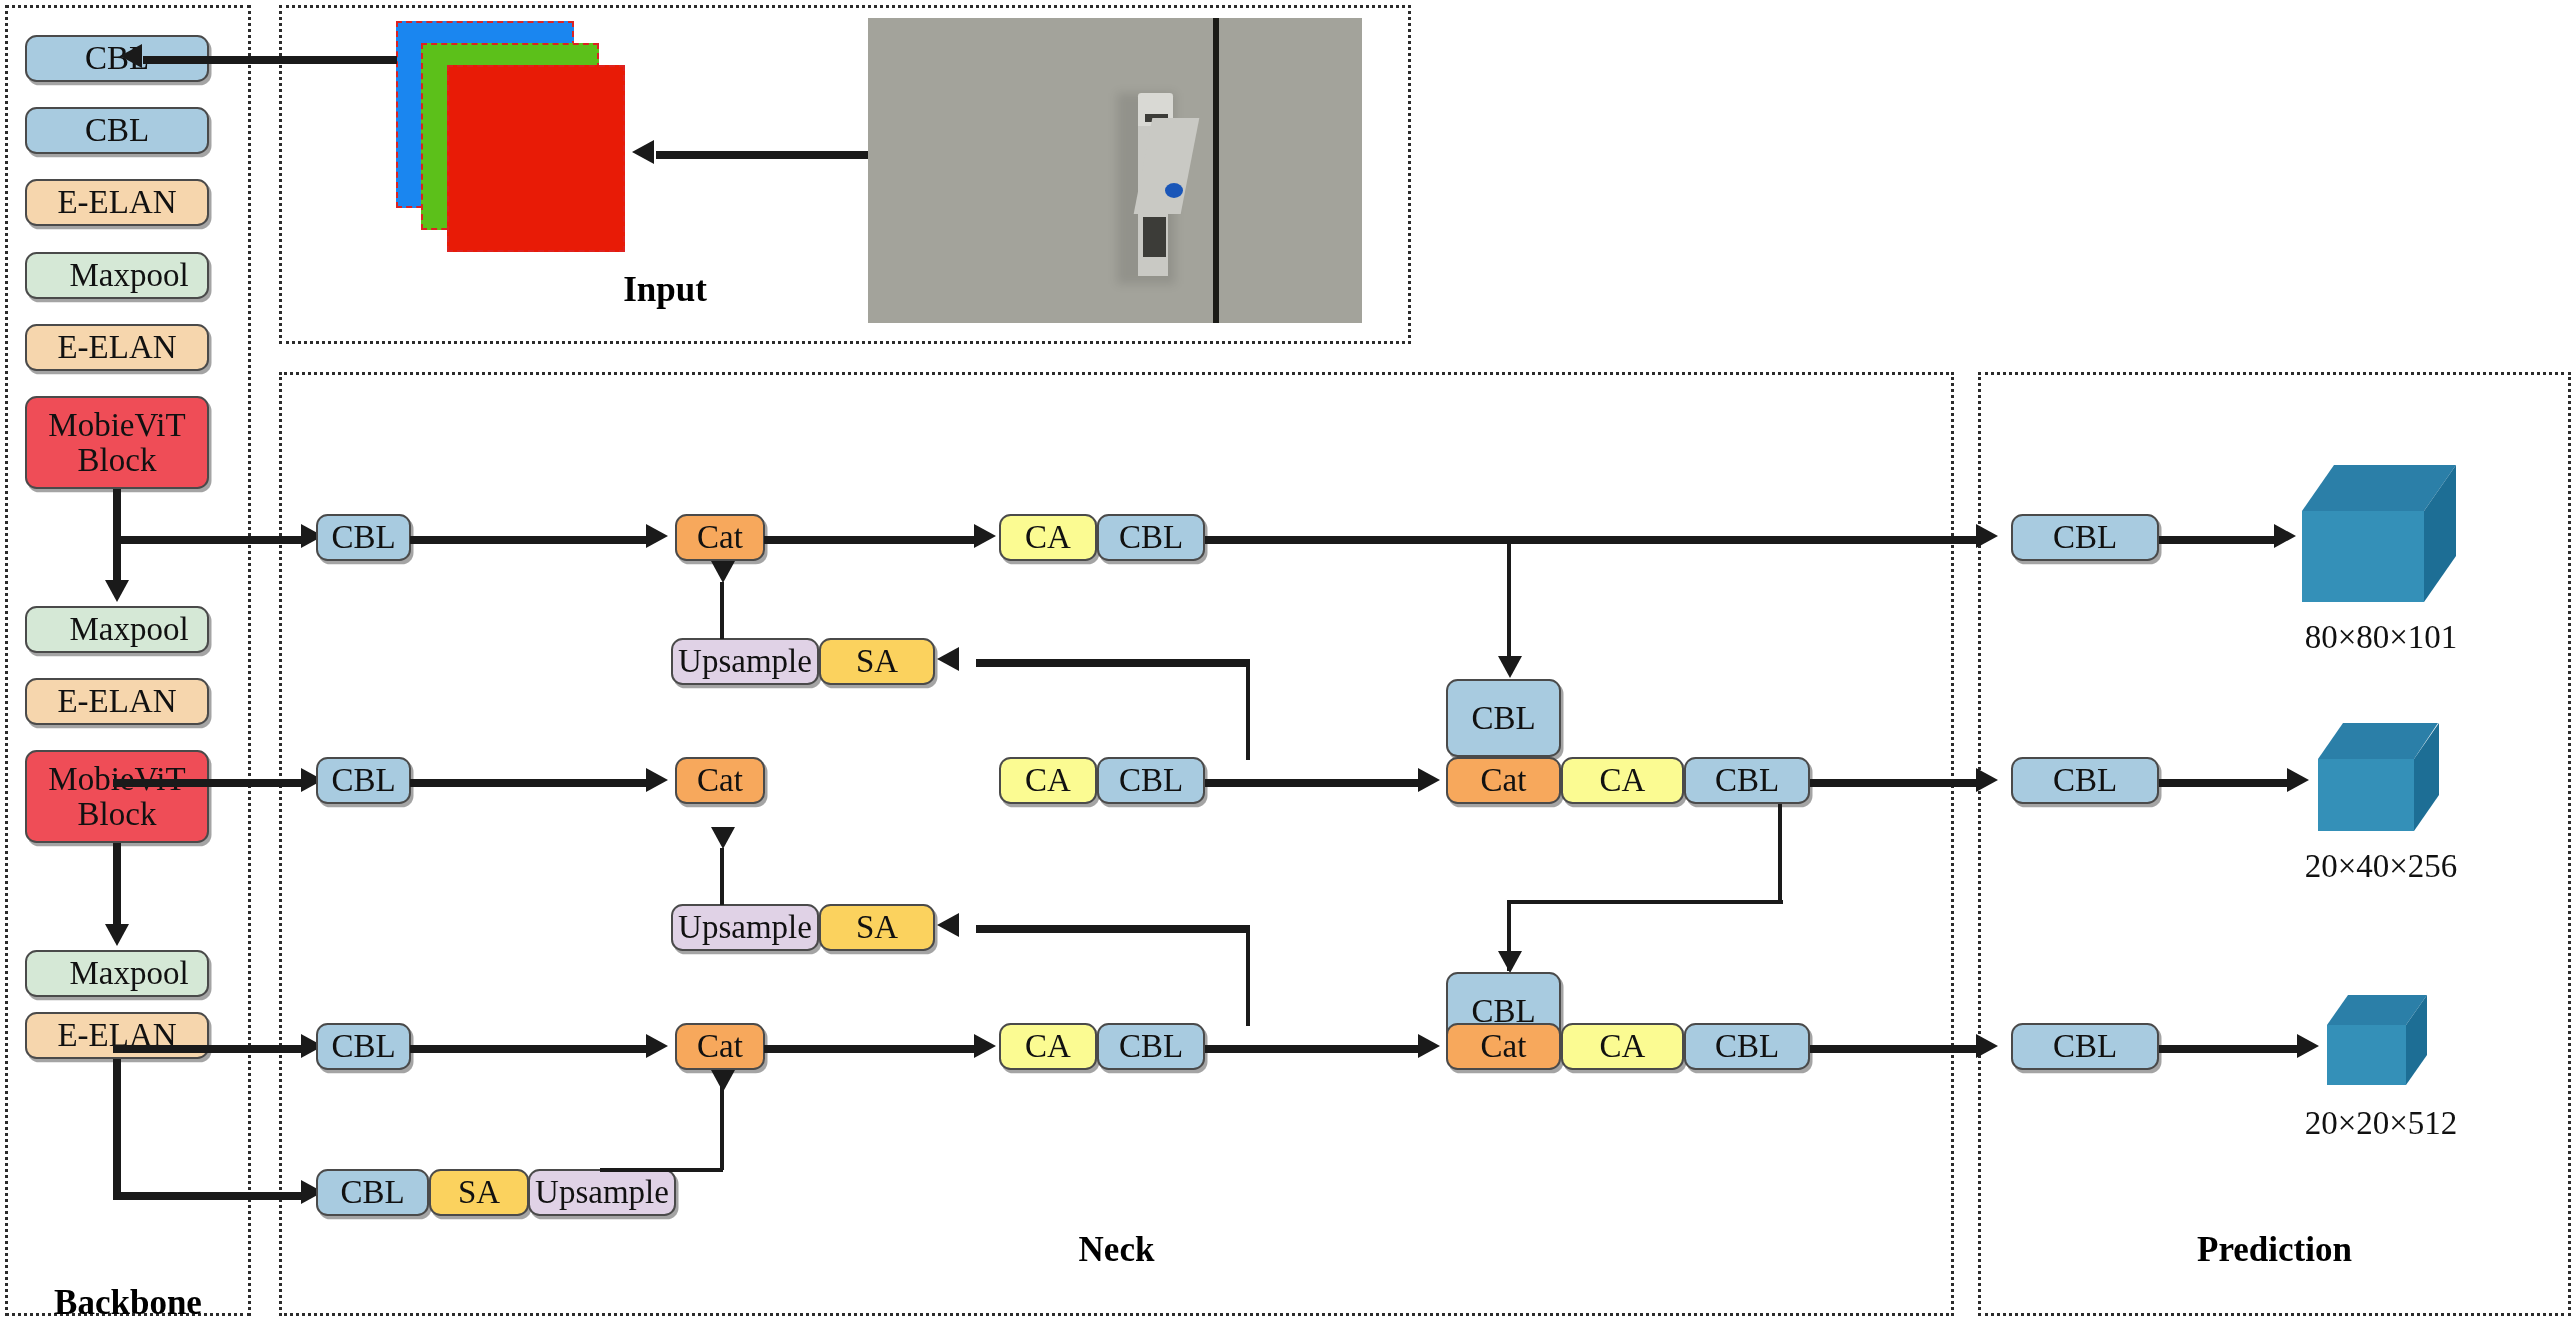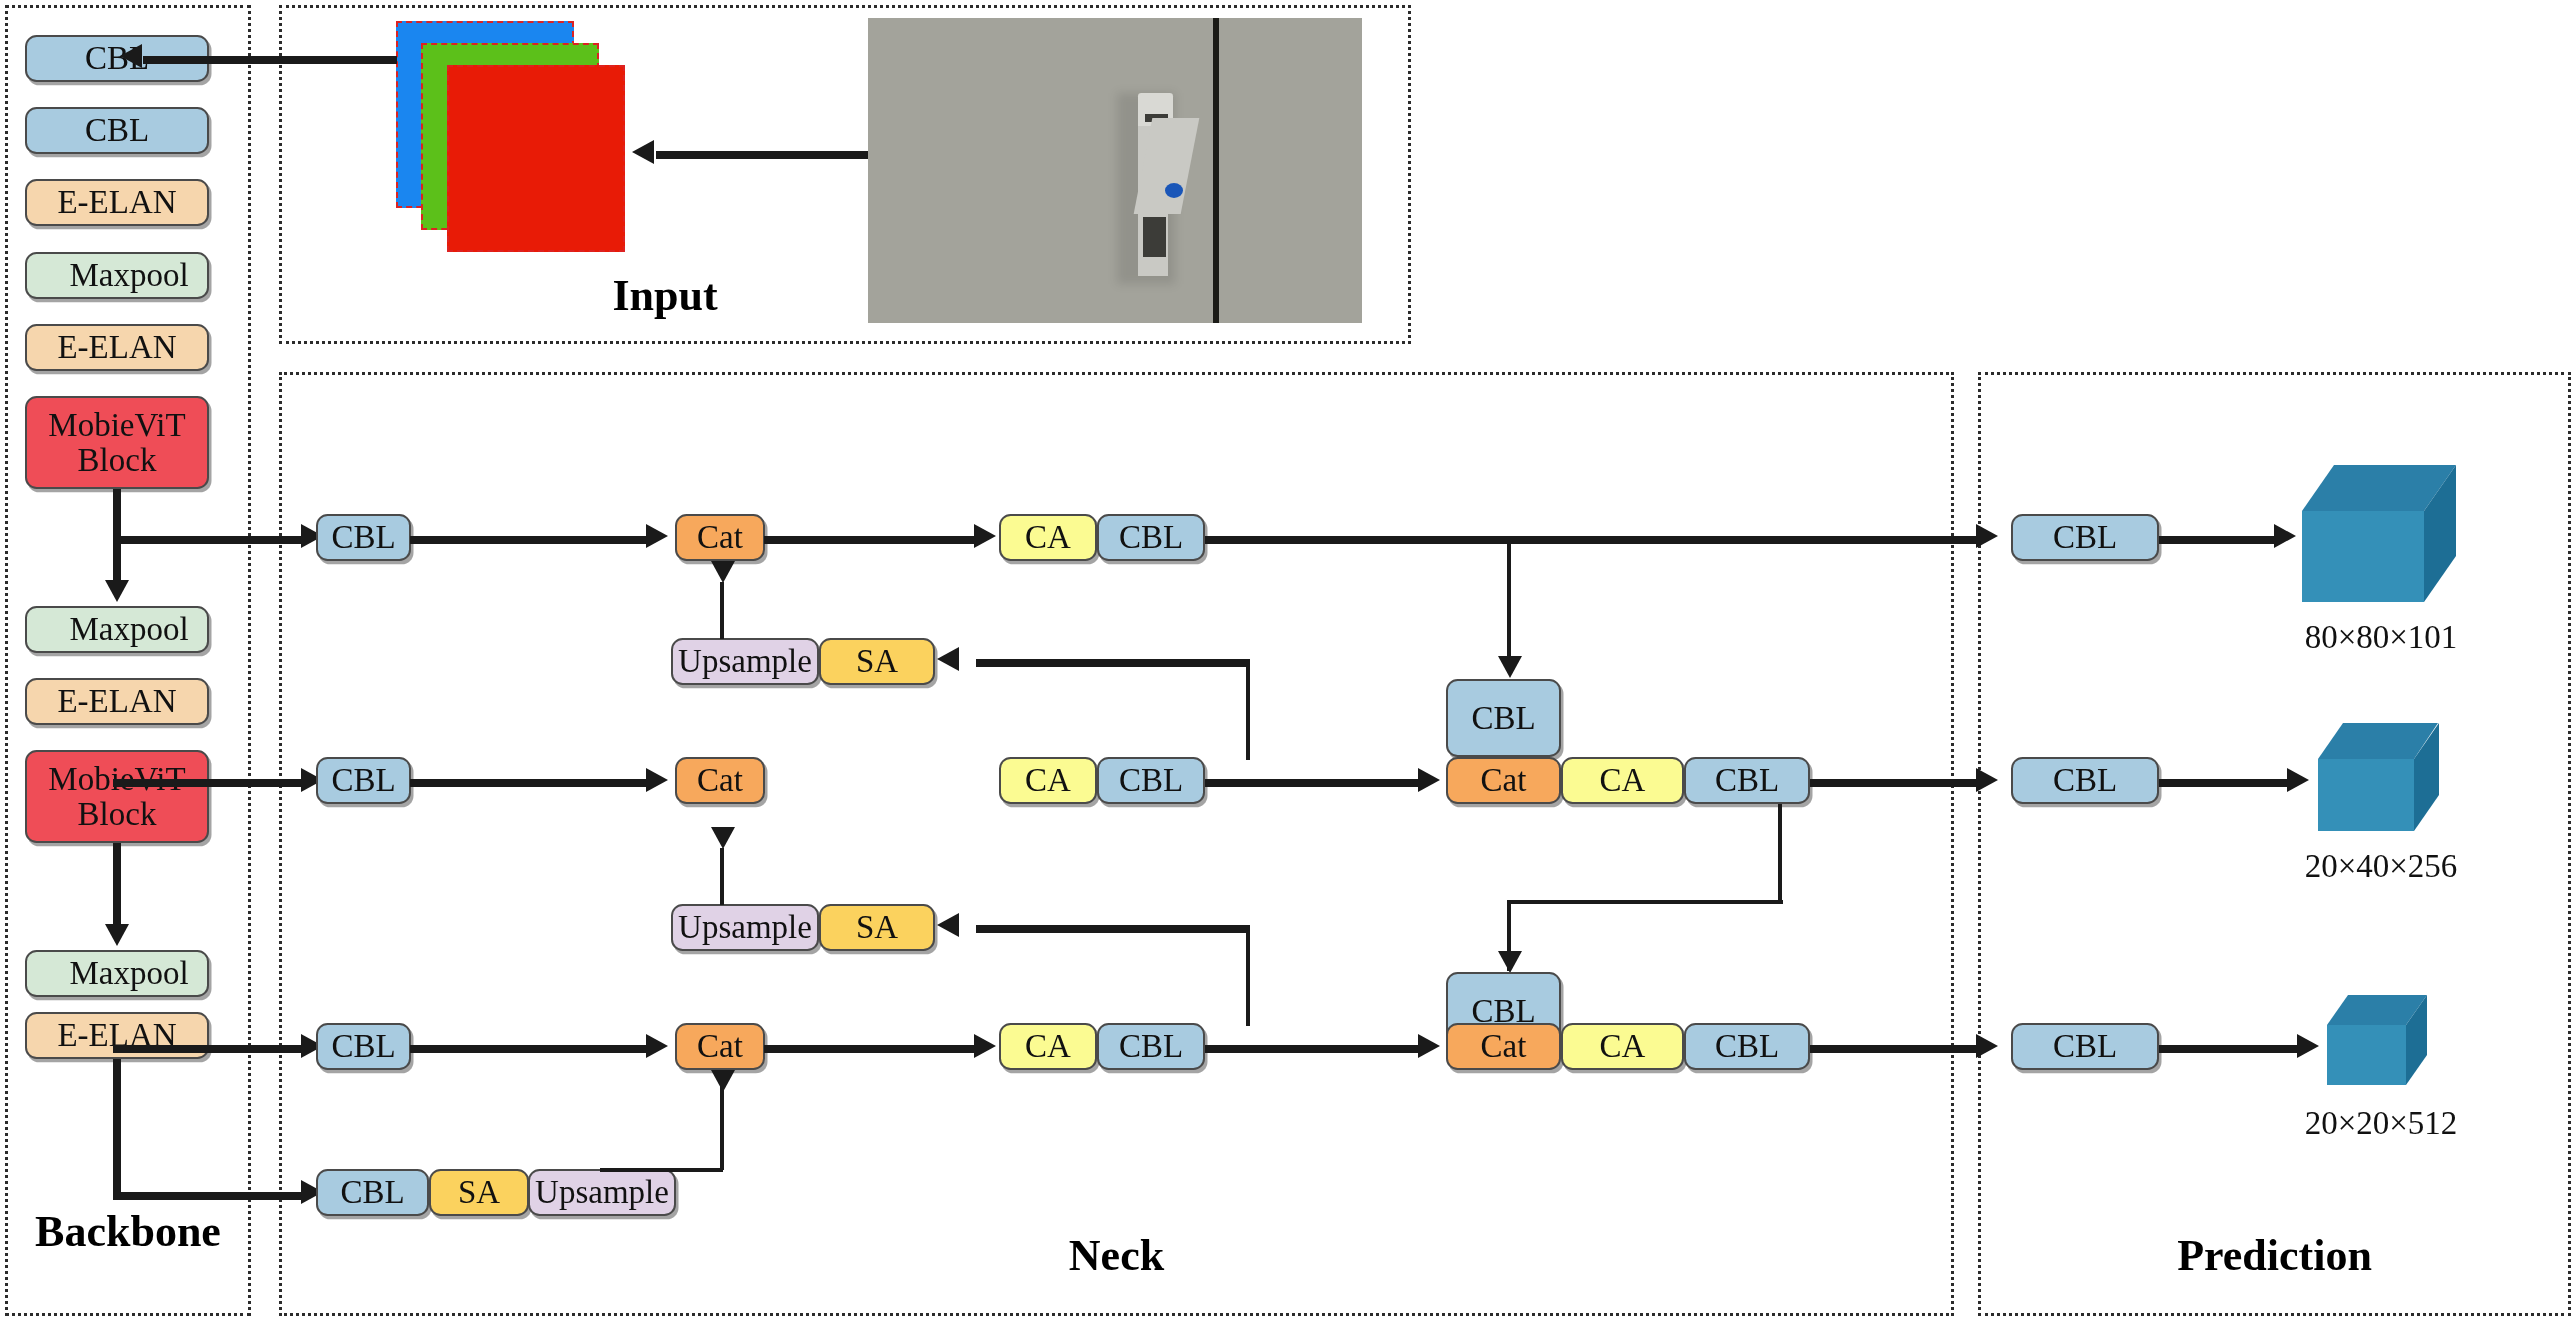--- a/index.html
+++ b/index.html
@@ -3,21 +3,21 @@
 <meta charset="utf-8">
 <style>
   html,body{margin:0;padding:0;background:#fff;}
   body{width:2576px;height:1327px;position:relative;overflow:hidden;
        font-family:"Liberation Serif", serif;}
 
   #stage{position:absolute;left:0;top:0;width:2576px;height:1327px;}
 
   
   .frame{position:absolute;border:3.3px dotted #2b2b2b;box-sizing:border-box;background:transparent;}
-  .sect-label{position:absolute;font-weight:bold;font-size:44px;color:#000;
+  .sect-label{position:absolute;font-weight:bold;font-size:35px;color:#000;
               text-align:center;white-space:nowrap;}
 
   
   .blk{position:absolute;box-sizing:border-box;border:2.5px solid #4a4a4a;
        border-radius:11.6px;display:flex;align-items:center;justify-content:center;
        font-size:33px;color:#111;line-height:1;white-space:nowrap;
        box-shadow:2.5px 3.3px 0 rgba(90,90,90,.55);}
   .blk.two-line{flex-direction:column;line-height:1.05;}
 
   .c-cbl   {background:#a8cbe0;}
@@ -63,21 +63,21 @@
 </head>
 <body>
 
 <div id="stage">
 
   <div class="frame" style="left:5px;top:5px;width:246px;height:1311px;"></div>
   <div class="frame" style="left:279px;top:5px;width:1132px;height:339px;"></div>
   <div class="frame" style="left:279px;top:372px;width:1675px;height:944px;"></div>
   <div class="frame" style="left:1978px;top:372px;width:593px;height:944px;"></div>
 
-  <div class="sect-label" style="left:5px;top:1206px;width:246px;">Backbone</div>
+  <div class="sect-label" style="left:5px;top:1283px;width:246px;">Backbone</div>
   <div class="sect-label" style="left:279px;top:1230px;width:1675px;">Neck</div>
   <div class="sect-label" style="left:1978px;top:1230px;width:593px;">Prediction</div>
   <div class="sect-label" style="left:582px;top:270px;width:166px;">Input</div>
 
   <div class="blk stack c-cbl" style="left:25px;top:35px;width:184px;height:47px;">CBL</div>
   <div class="blk stack c-cbl" style="left:25px;top:107px;width:184px;height:47px;">CBL</div>
   <div class="blk stack c-elan" style="left:25px;top:179px;width:184px;height:47px;">E-ELAN</div>
   <div class="blk stack c-pool" style="left:25px;top:252px;width:184px;height:47px;">Maxpool</div>
   <div class="blk stack c-elan" style="left:25px;top:324px;width:184px;height:47px;">E-ELAN</div>
   <div class="blk stack c-vit two-line" style="left:25px;top:396px;width:184px;height:93px;">

